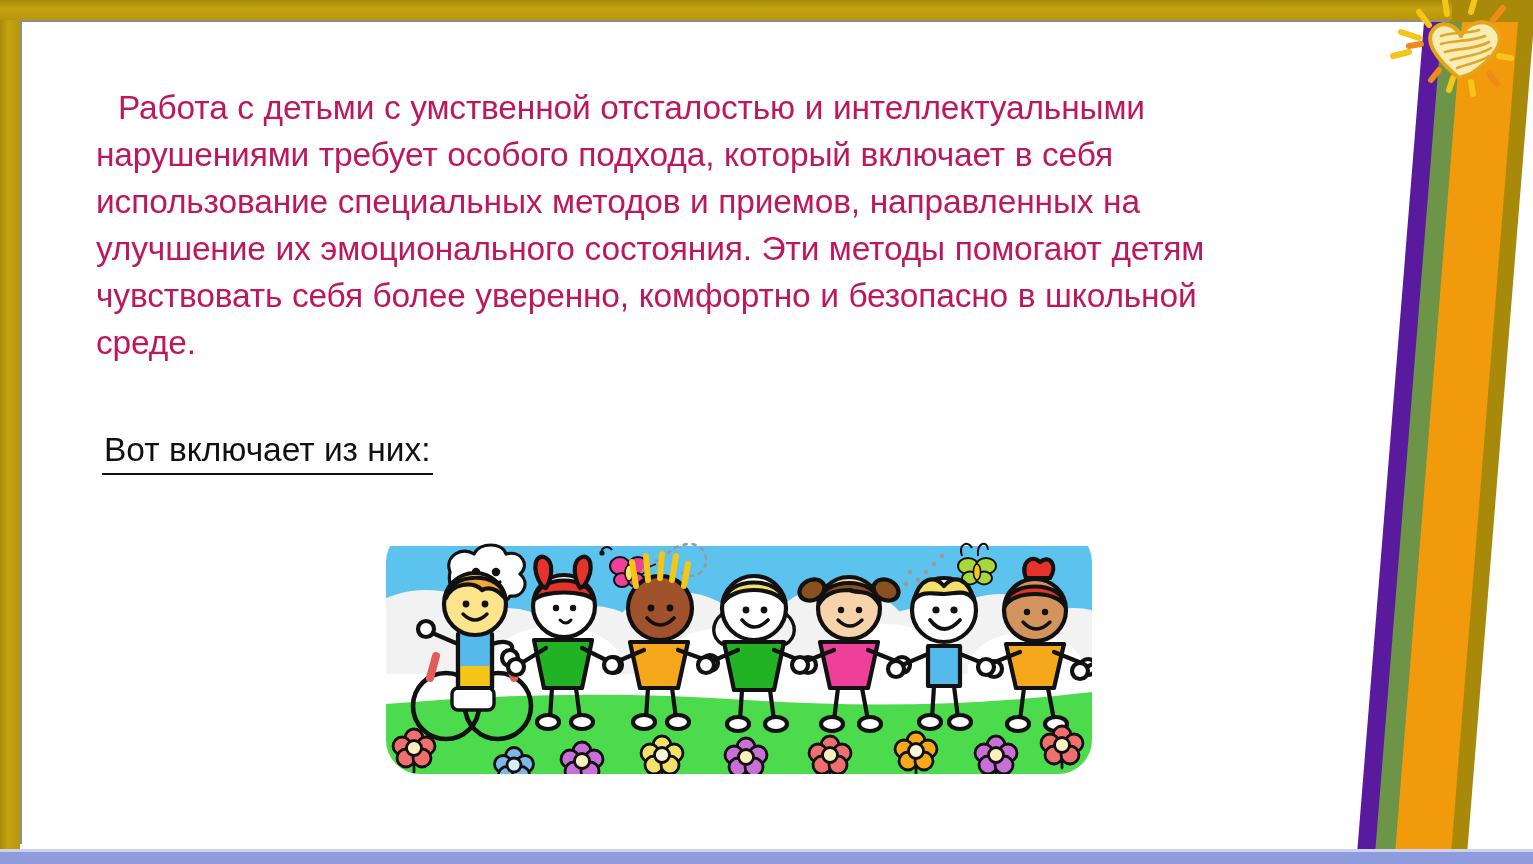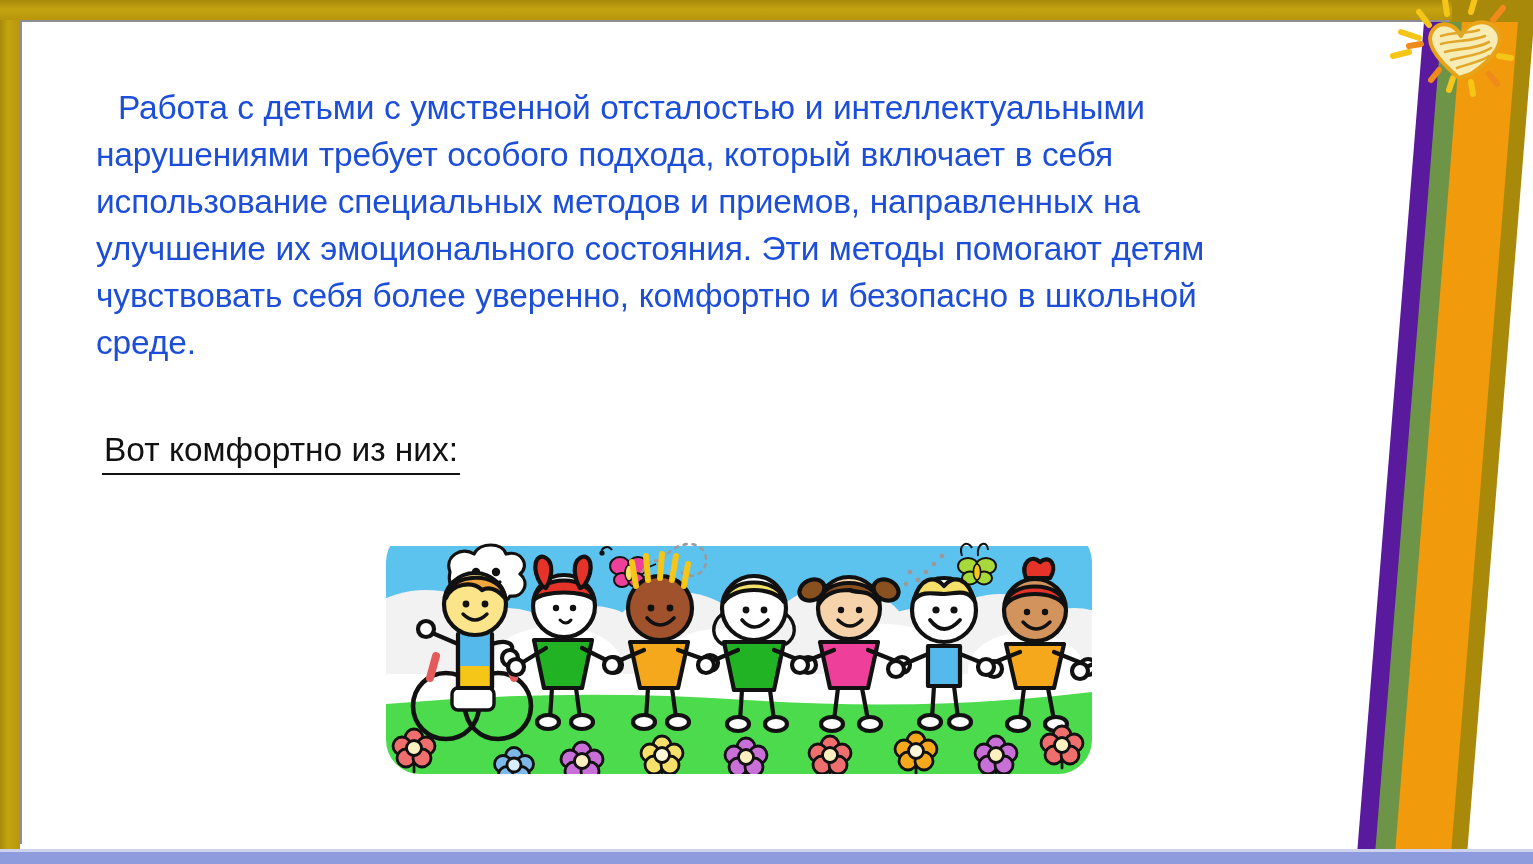--- a/index.html
+++ b/index.html
@@ -130,21 +130,21 @@
     position: absolute;
     left: 96px;
     top: 84px;
     width: 1200px;
     z-index: 3;
   }
   .paragraph {
     font-family: "Liberation Sans", "DejaVu Sans", sans-serif;
     font-size: 33.5px;
     line-height: 47px;
-    color: #1d4ed8;
+    color: #be185d;
     letter-spacing: -0.15px;
     text-indent: 22px;
     margin: 0;
     word-spacing: 0.5px;
   }
   .spacer {
     height: 62px;
   }
   .subhead-wrap {
     margin: 0;
@@ -216,21 +216,21 @@
         <path d="M76 66 C88 62 104 62 116 54"></path>
         <path d="M82 74 C92 70 106 68 114 62"></path>
       </g>
     </svg>
   </div>
 
   <div class="text-block">
     <p class="paragraph">Работа с детьми с умственной отсталостью и интеллектуальными нарушениями требует особого подхода, который включает в себя использование специальных методов и приемов, направленных на улучшение их эмоционального состояния. Эти методы помогают детям чувствовать себя более уверенно, комфортно и безопасно в школьной среде.</p>
     <div class="spacer"></div>
     <div class="subhead-wrap">
-      <span class="subhead"> Вот комфортно из них:</span>
+      <span class="subhead"> Вот включает из них:</span>
     </div>
   </div>
 
   <div class="illustration">
     <svg viewBox="0 0 706 246" width="706" height="246" aria-hidden="true">
       <defs>
         <clipPath id="clipRound">
           <rect x="0" y="0" width="706" height="246" rx="34" ry="34"></rect>
         </clipPath>
       </defs>

